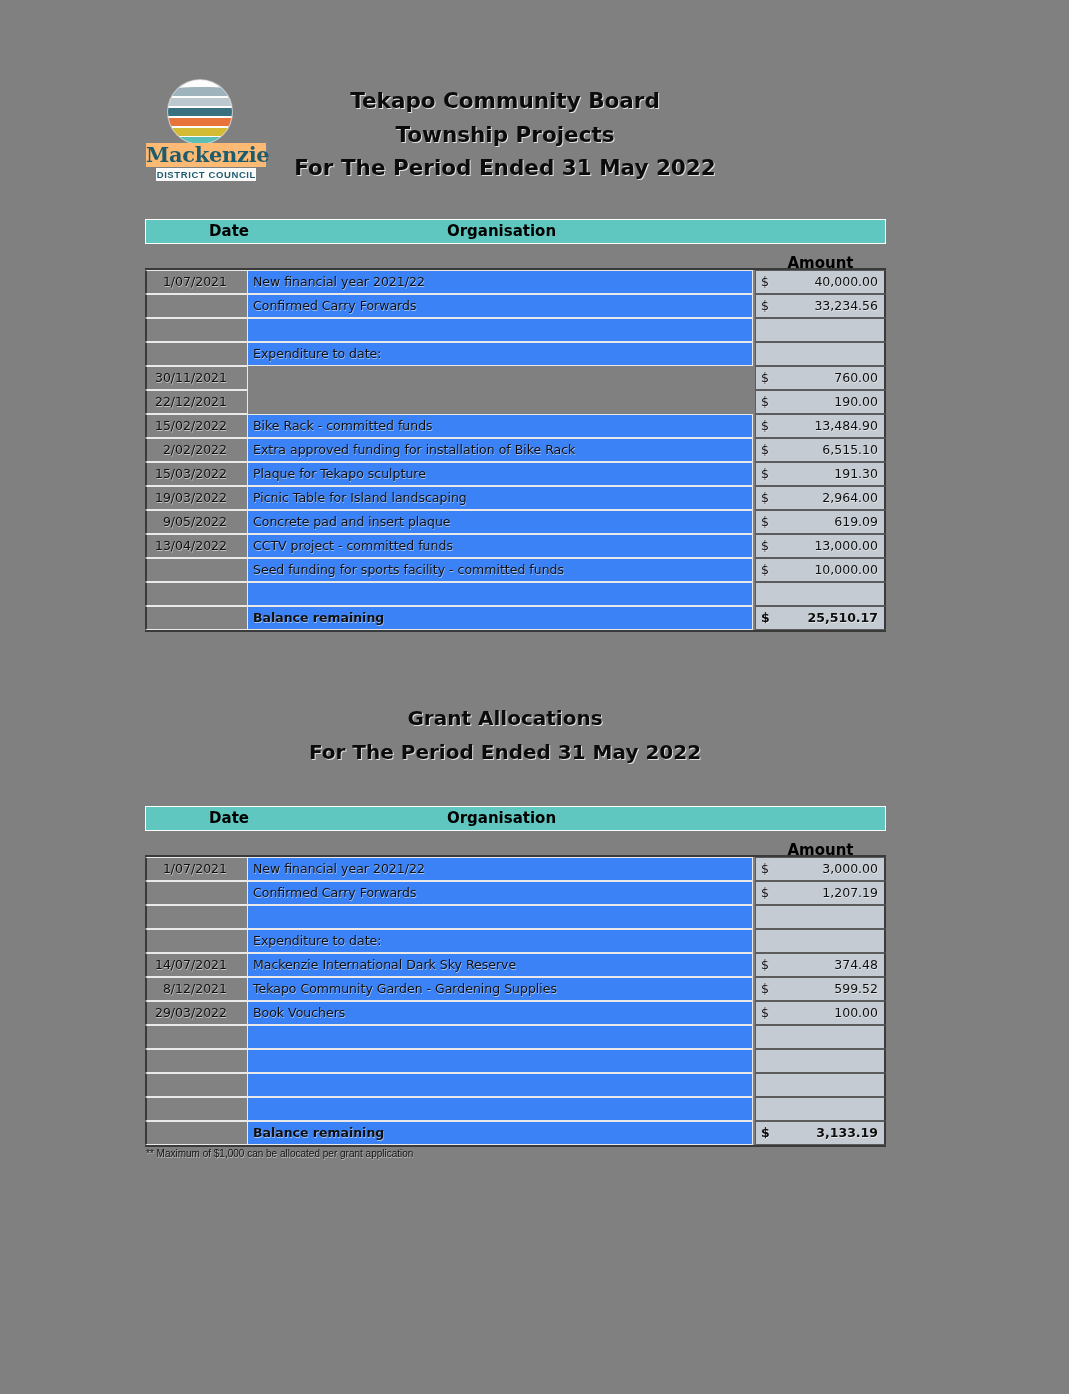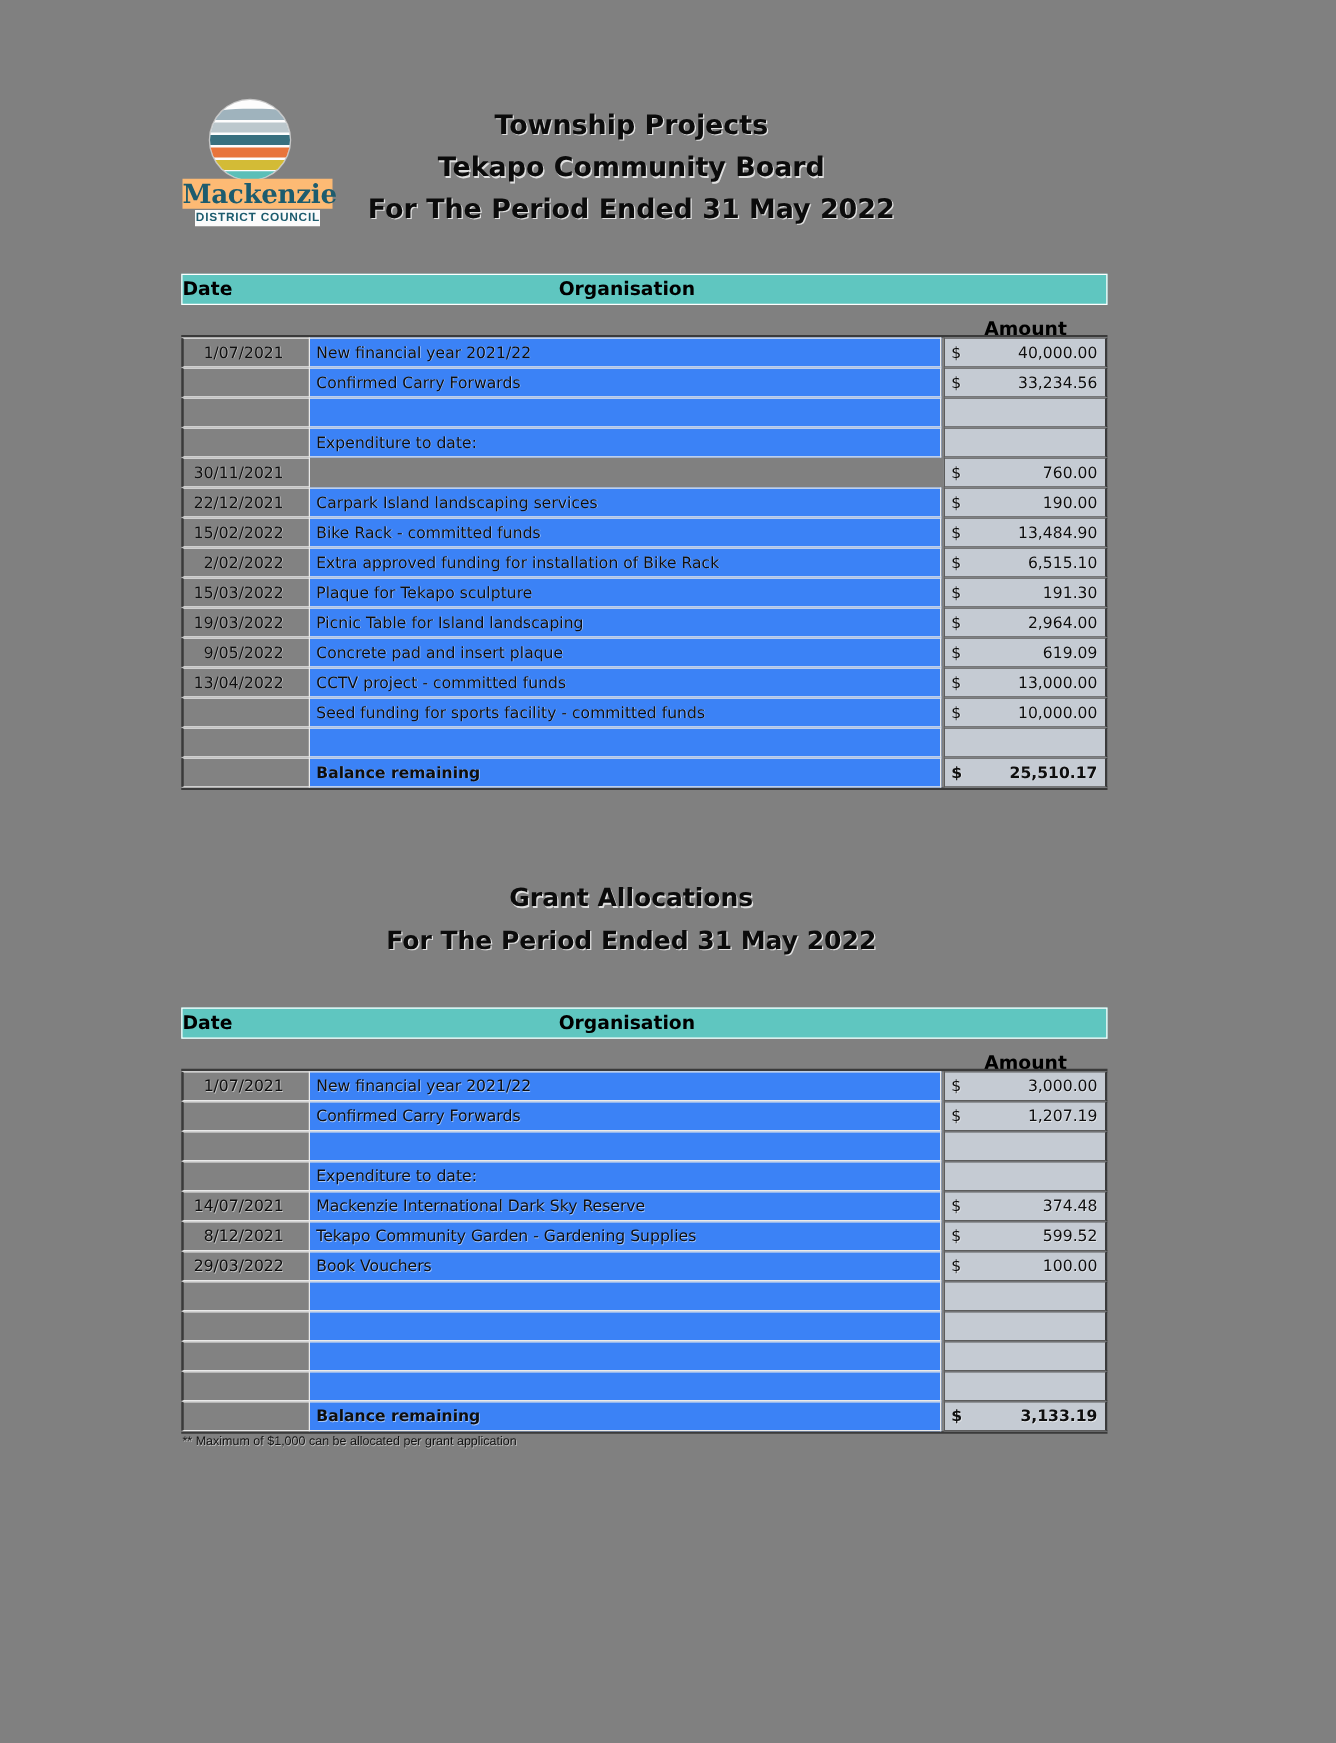--- a/index.html
+++ b/index.html
@@ -125,21 +125,21 @@
   .tbl-head .cell {
     position: absolute;
     top: 0;
     height: 23px;
     line-height: 23px;
     font-family: "DejaVu Sans", sans-serif;
     font-weight: bold;
     font-size: 15px;
     color: #000000;
   }
-  .hc-date { left: 0px;   width: 103px; text-align: left; }
+  .hc-date { left: 0px;   width: 103px; text-align: right; }
   .hc-org  { left: 103px; width: 505px; text-align: center; }
   .hc-amt  { left: 608px; width: 133px; text-align: center; margin-top: 32px; }
 
   .tbl {
     position: absolute;
     left: 145px;
     width: 741px;
     border-top: 2px solid #3a3a3a;
     border-bottom: 2px solid #3a3a3a;
     box-sizing: border-box;
@@ -219,22 +219,22 @@
       <div class="logo-stripe st3"></div>
       <div class="logo-stripe st4"></div>
       <div class="logo-stripe st5"></div>
       <div class="logo-stripe st6"></div>
     </div>
     <div class="logo-name">Mackenzie</div>
     <div class="logo-sub">DISTRICT COUNCIL</div>
   </div>
 
   <div class="doc-title">
+    <div>Tekapo Community Board</div>
     <div>Township Projects</div>
-    <div>Tekapo Community Board</div>
     <div>For The Period Ended 31 May 2022</div>
   </div>
 
 </div>
 
 <div class="tbl-head" style="top:219px;">
   <div class="cell hc-date">Date</div>
   <div class="cell hc-org">Organisation</div>
   <div class="cell hc-amt">Amount</div>
 </div>
@@ -259,21 +259,20 @@
       <div class="c-date"></div>
       <div class="c-org">Expenditure to date:</div>
       <div class="c-amt"></div>
     </div>
     <div class="row">
       <div class="c-date">30/11/2021</div>
       <div class="c-amt"><span class="cur">$</span>760.00</div>
     </div>
     <div class="row">
       <div class="c-date">22/12/2021</div>
-      <div class="c-org">Carpark Island landscaping services</div>
       <div class="c-amt"><span class="cur">$</span>190.00</div>
     </div>
     <div class="row">
       <div class="c-date">15/02/2022</div>
       <div class="c-org">Bike Rack - committed funds</div>
       <div class="c-amt"><span class="cur">$</span>13,484.90</div>
     </div>
     <div class="row">
       <div class="c-date">2/02/2022</div>
       <div class="c-org">Extra approved funding for installation of Bike Rack</div>

